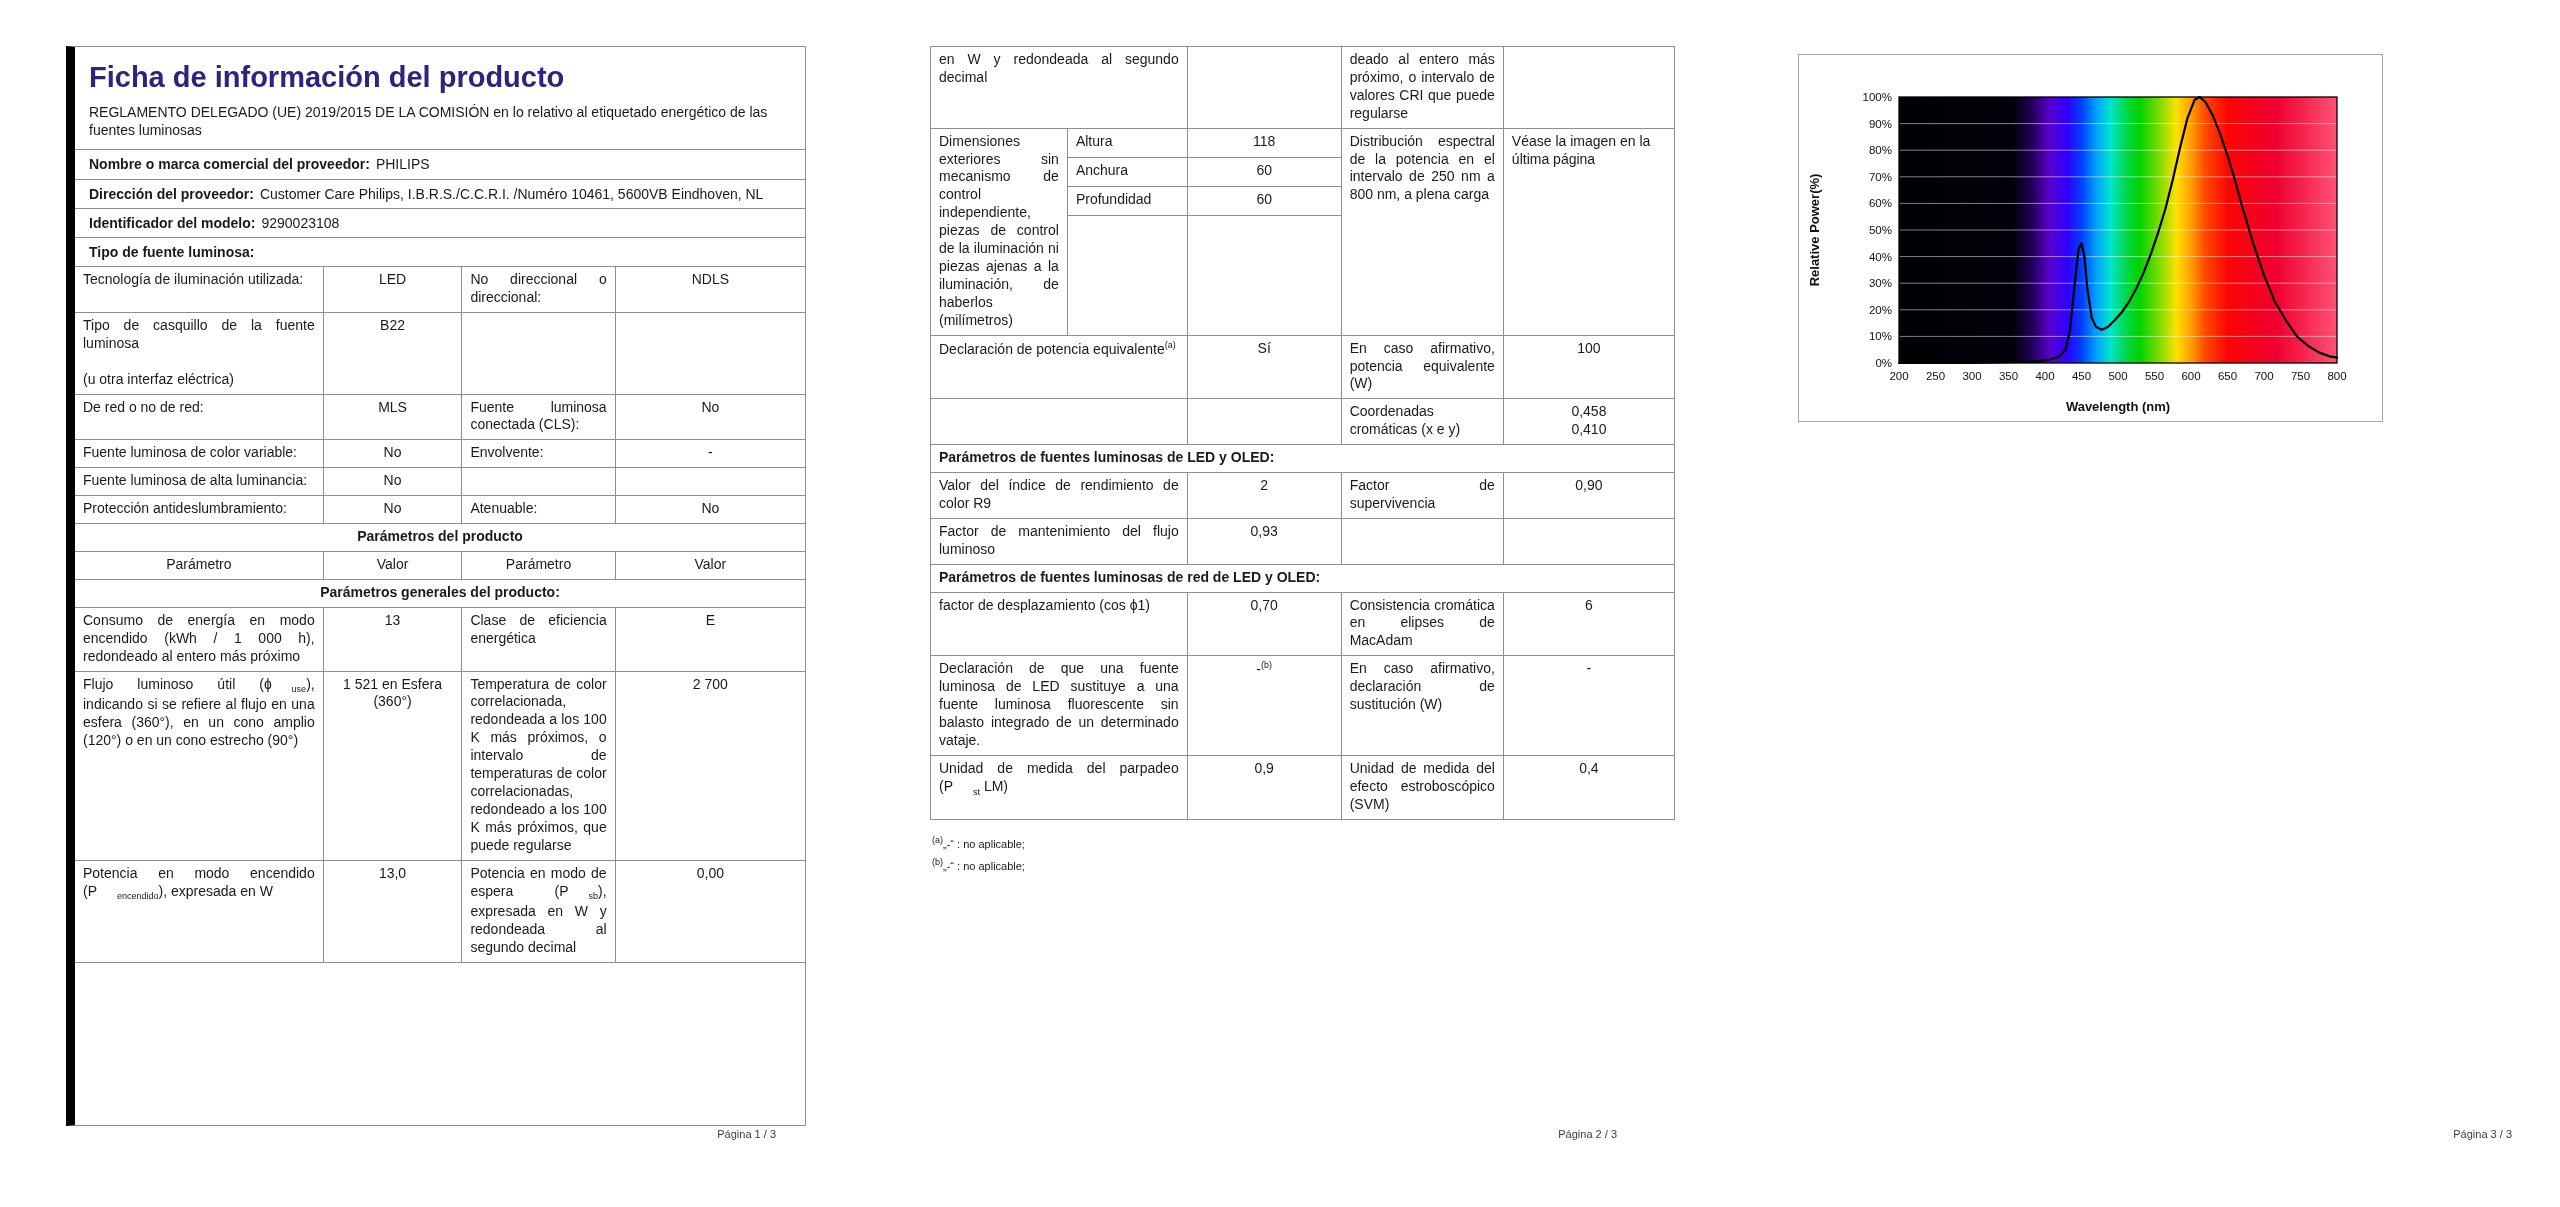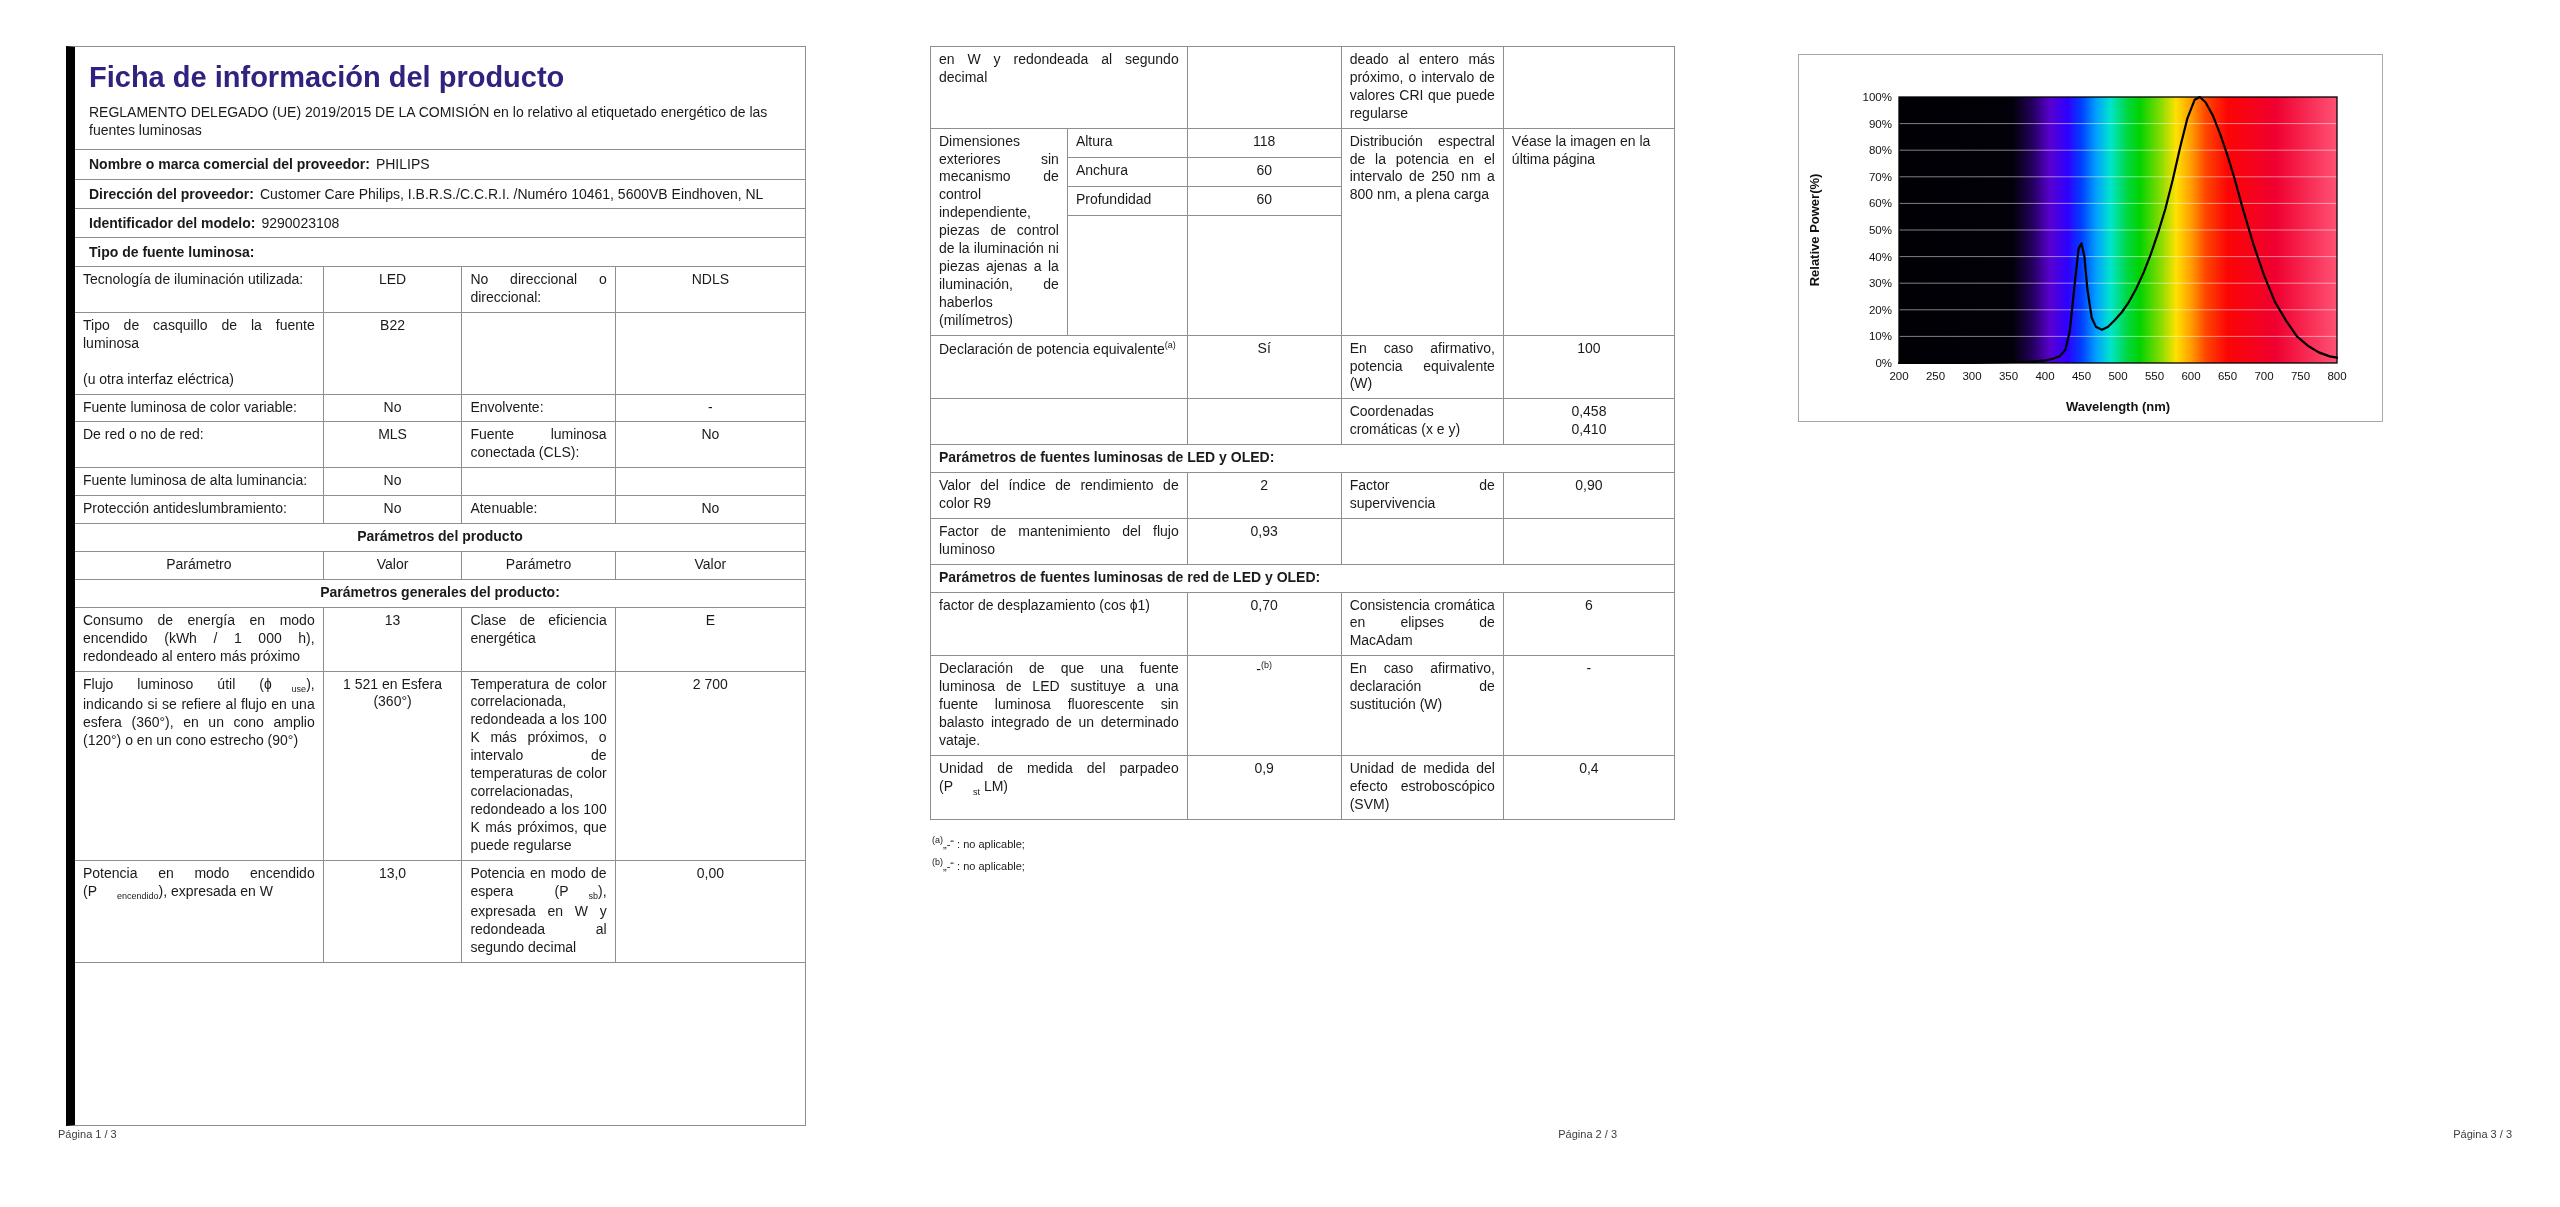--- a/index.html
+++ b/index.html
@@ -42,21 +42,21 @@
   #page2 { left:930px; top:46px; width:745px; }
   .footnotes { margin-top:12px; font-size:11px; line-height:1.9; padding-left:2px; }
 
   
   #page3-figure { position:absolute; left:1798px; top:54px; width:585px; height:368px;
                   border:1px solid #a8a8a8; background:#fff; }
   #page3-figure svg { display:block; }
 
   
   .footer { position:absolute; top:1128px; font-size:11px; color:#3c3c3c; }
-  #footer1 { left:58px;  width:740px; text-align:left; padding-right:30px; }
+  #footer1 { left:66px;  width:740px; text-align:right; padding-right:30px; }
   #footer2 { left:930px; width:715px; text-align:right; padding-right:28px; }
   #footer3 { left:1760px; width:752px; text-align:right; }
 </style>
 </head>
 <body>
 
 <div class="page" id="page1">
   <div class="title-block">
     <div class="doc-title">Ficha de información del producto</div>
     <div class="subtitle">REGLAMENTO DELEGADO (UE) 2019/2015 DE LA COMISIÓN en lo relativo al etiquetado energético de las fuentes luminosas</div>
@@ -83,30 +83,30 @@
       </tr>
       <tr>
         <td class="lbl pre">Tipo de casquillo de la fuente luminosa
 
 (u otra interfaz eléctrica)</td>
         <td class="val">B22</td>
         <td class="lbl"></td>
         <td class="val"></td>
       </tr>
       <tr>
-        <td class="lbl">Fuente luminosa de color variable:</td>
-        <td class="val">No</td>
-        <td class="lbl">Envolvente:</td>
-        <td class="val">-</td>
-      </tr>
-      <tr>
         <td class="lbl">De red o no de red:</td>
         <td class="val">MLS</td>
         <td class="lbl">Fuente luminosa conectada (CLS):</td>
         <td class="val">No</td>
+      </tr>
+      <tr>
+        <td class="lbl">Fuente luminosa de color variable:</td>
+        <td class="val">No</td>
+        <td class="lbl">Envolvente:</td>
+        <td class="val">-</td>
       </tr>
       <tr>
         <td class="lbl">Fuente luminosa de alta luminancia:</td>
         <td class="val">No</td>
         <td class="lbl"></td>
         <td class="val"></td>
       </tr>
       <tr>
         <td class="lbl">Protección antideslumbramiento:</td>
         <td class="val">No</td>

